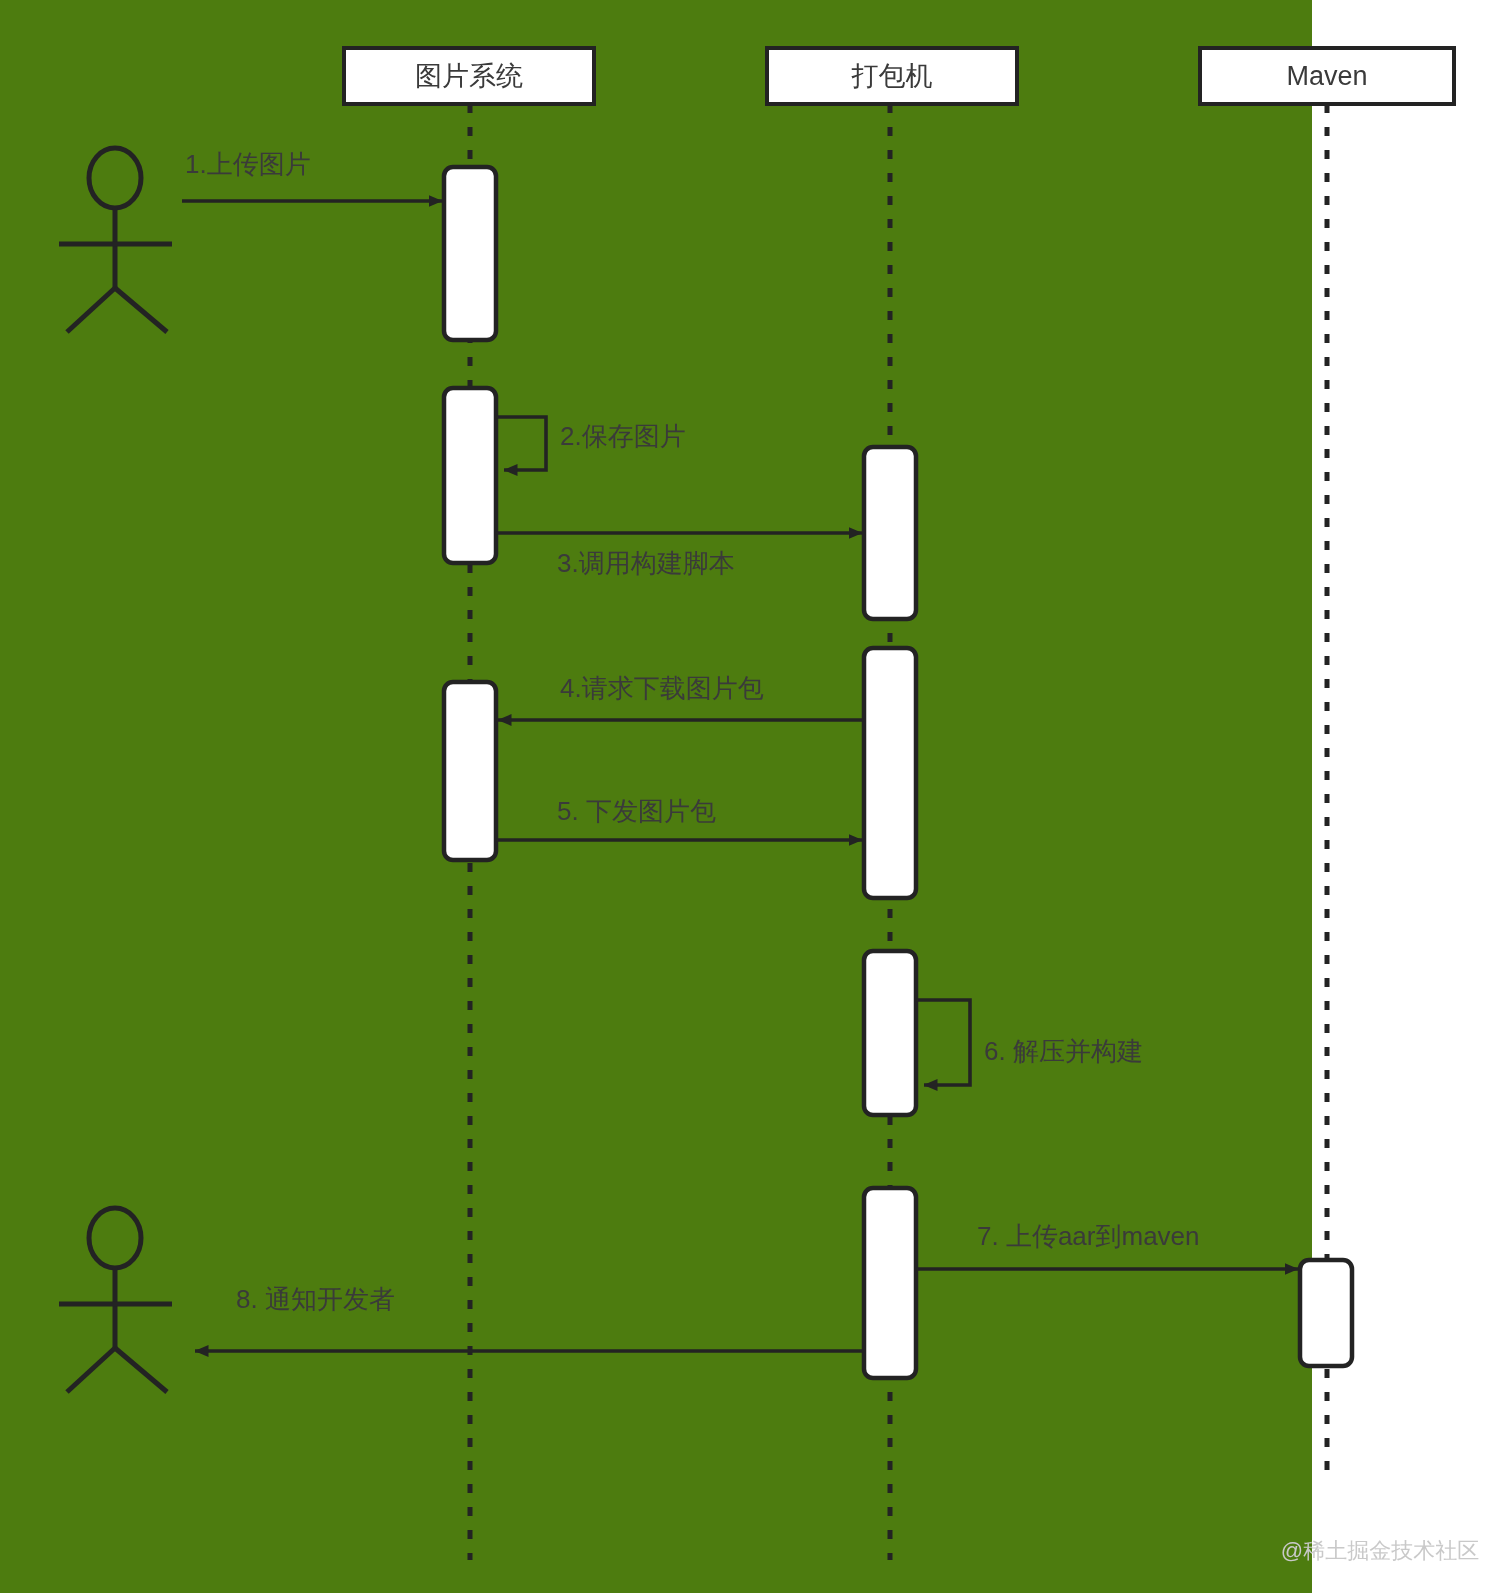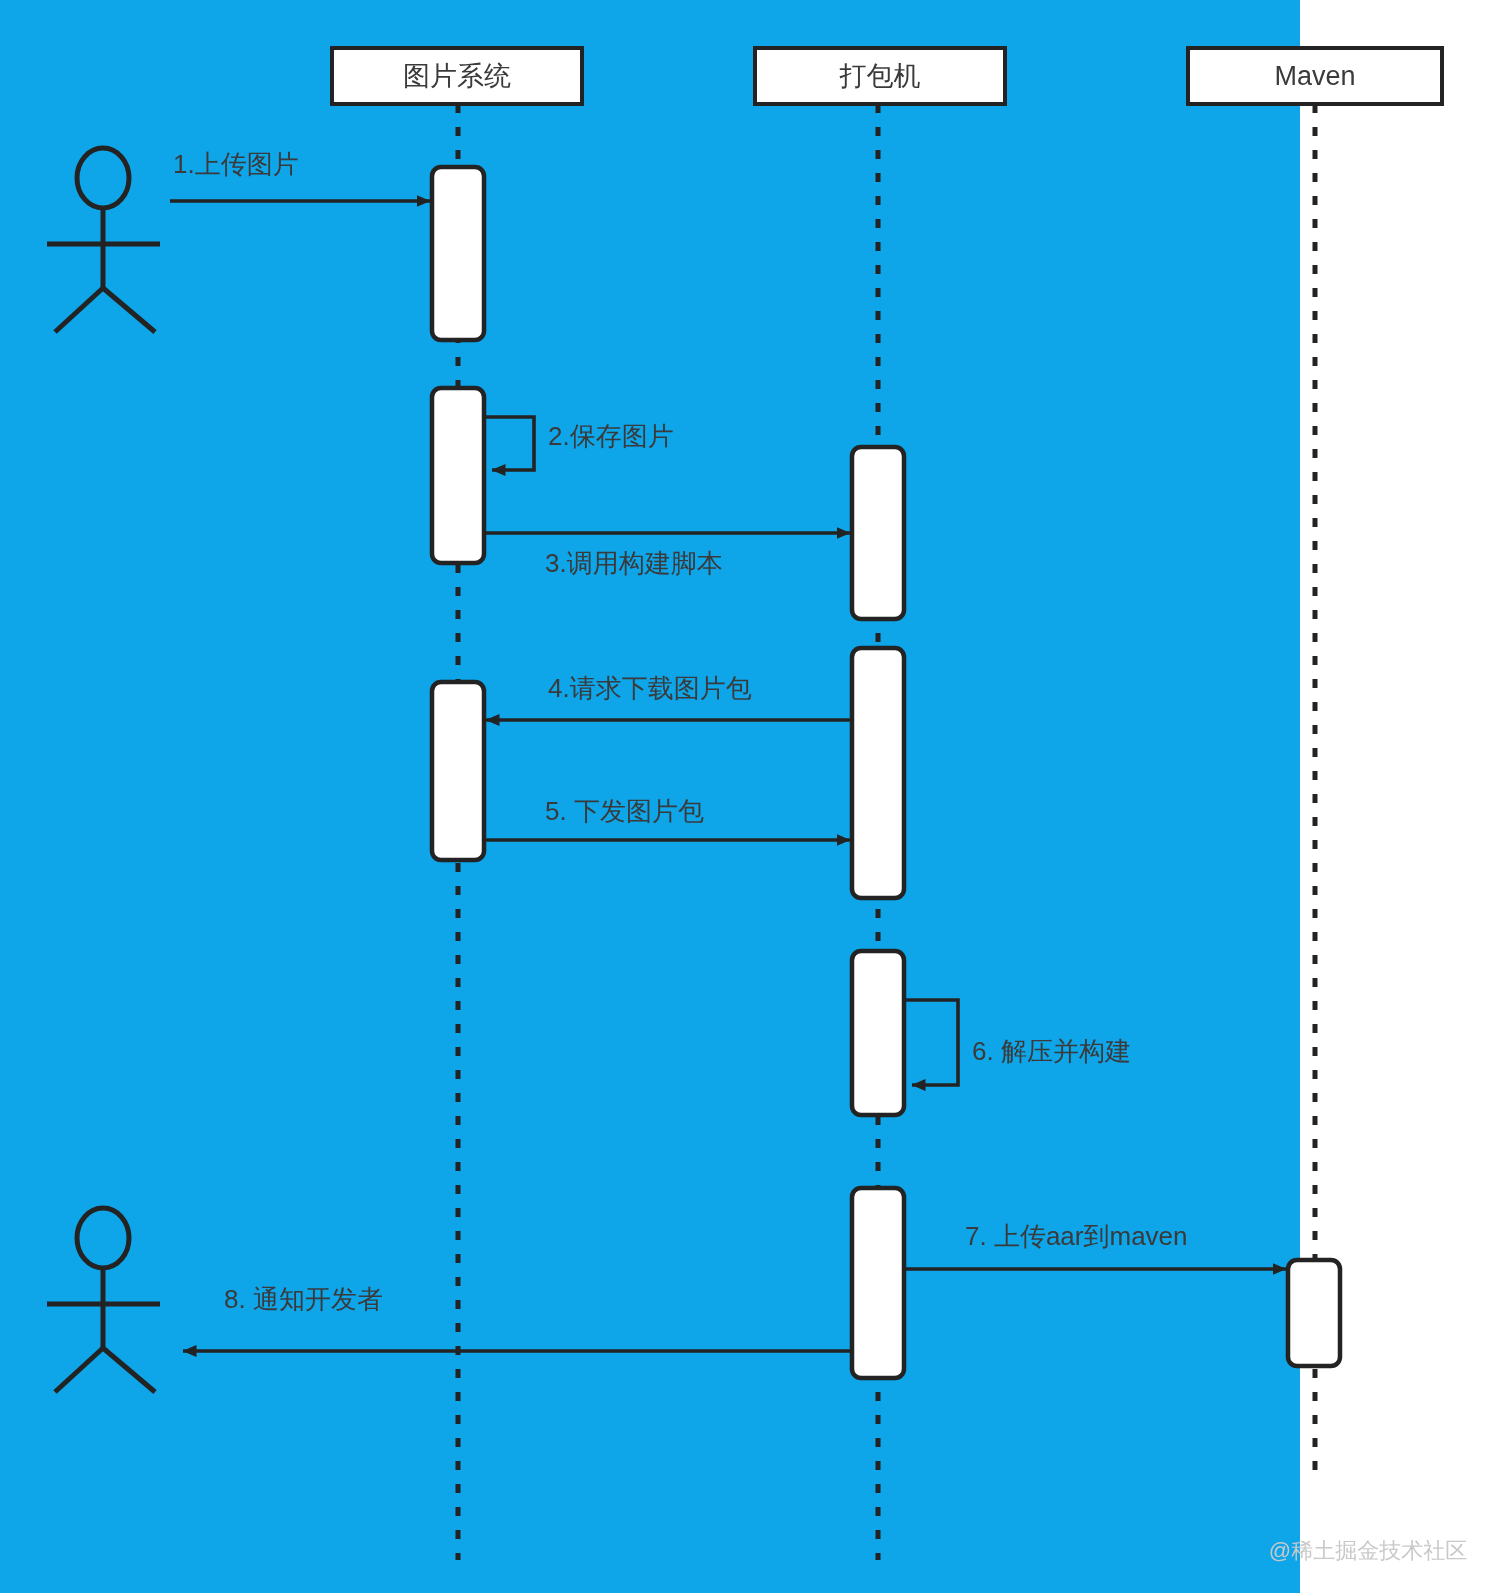--- a/index.html
+++ b/index.html
@@ -10,21 +10,22 @@
   body {
     width: 1512px;
     height: 1593px;
     font-family: "Liberation Sans", "DejaVu Sans", sans-serif;
     overflow: hidden;
   }
   #diagram-root {
     position: relative;
     width: 1300px;
     height: 1593px;
-    background: #0ea5e9;
+    background: #4d7c0f;
+    padding-left: 12px;
   }
   svg#seq {
     display: block;
     width: 1512px;
     height: 1593px;
   }
   .participant-box {
     fill: #ffffff;
     stroke: #232323;
     stroke-width: 4;

